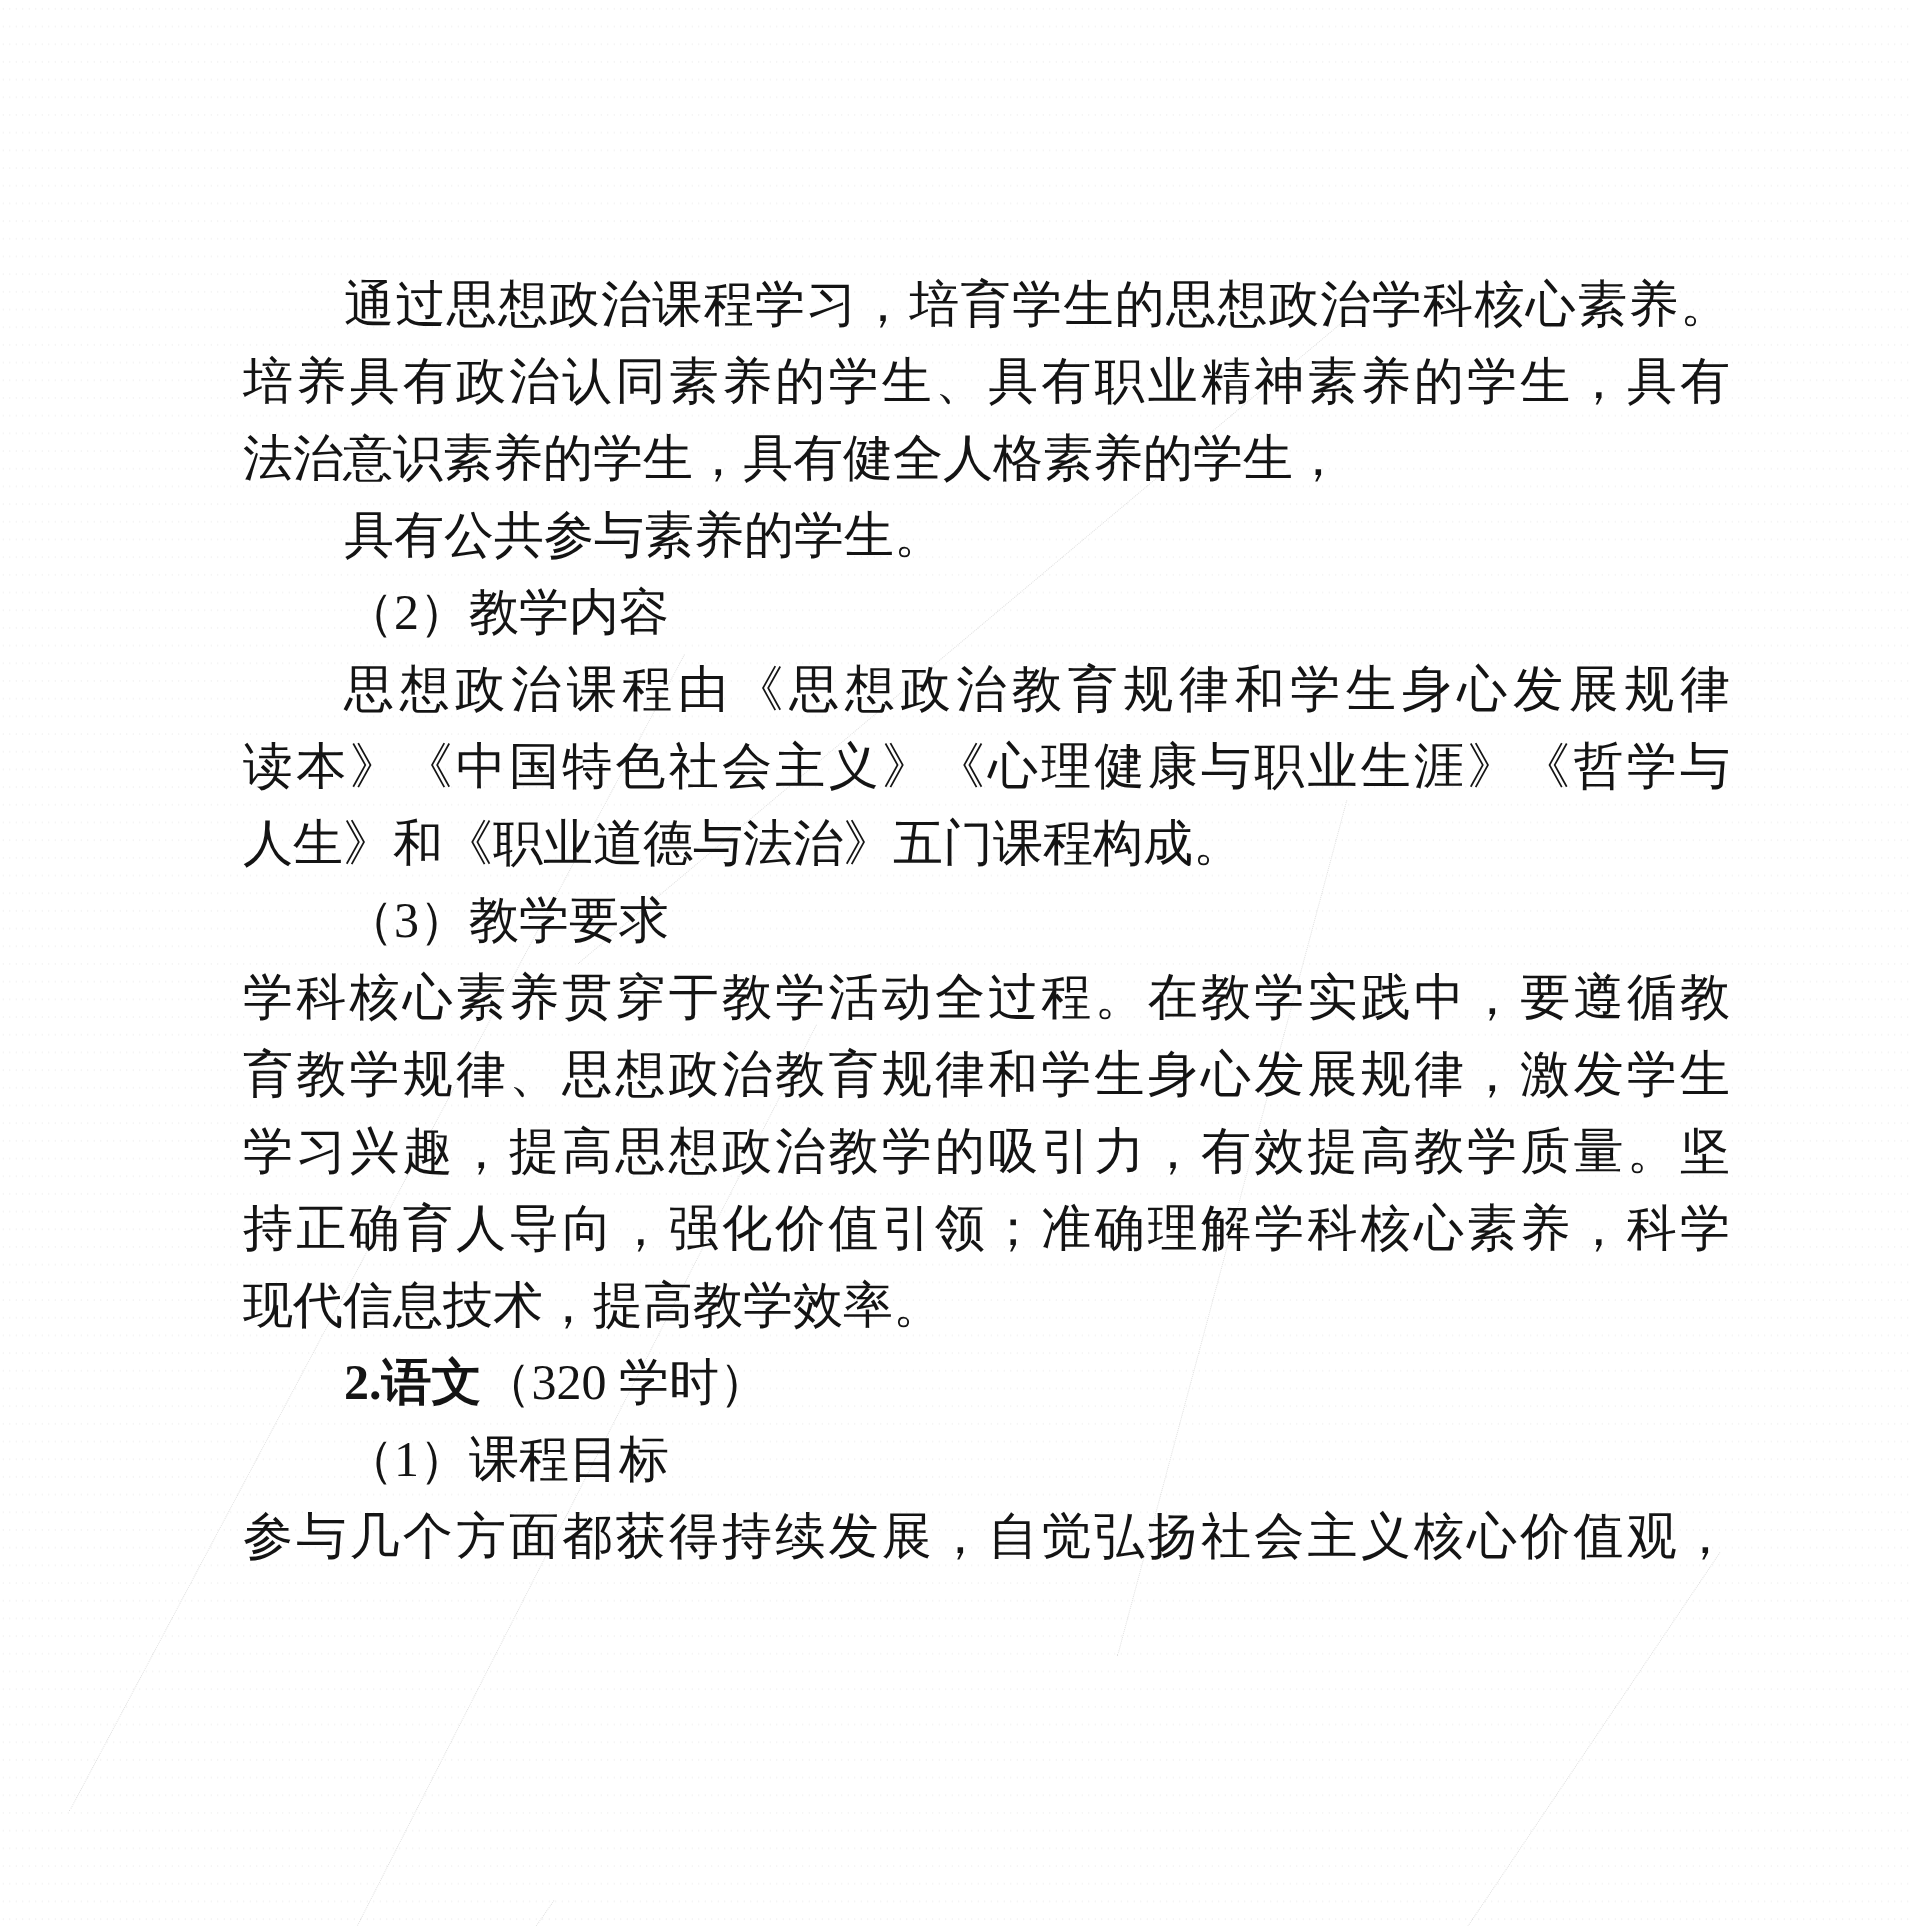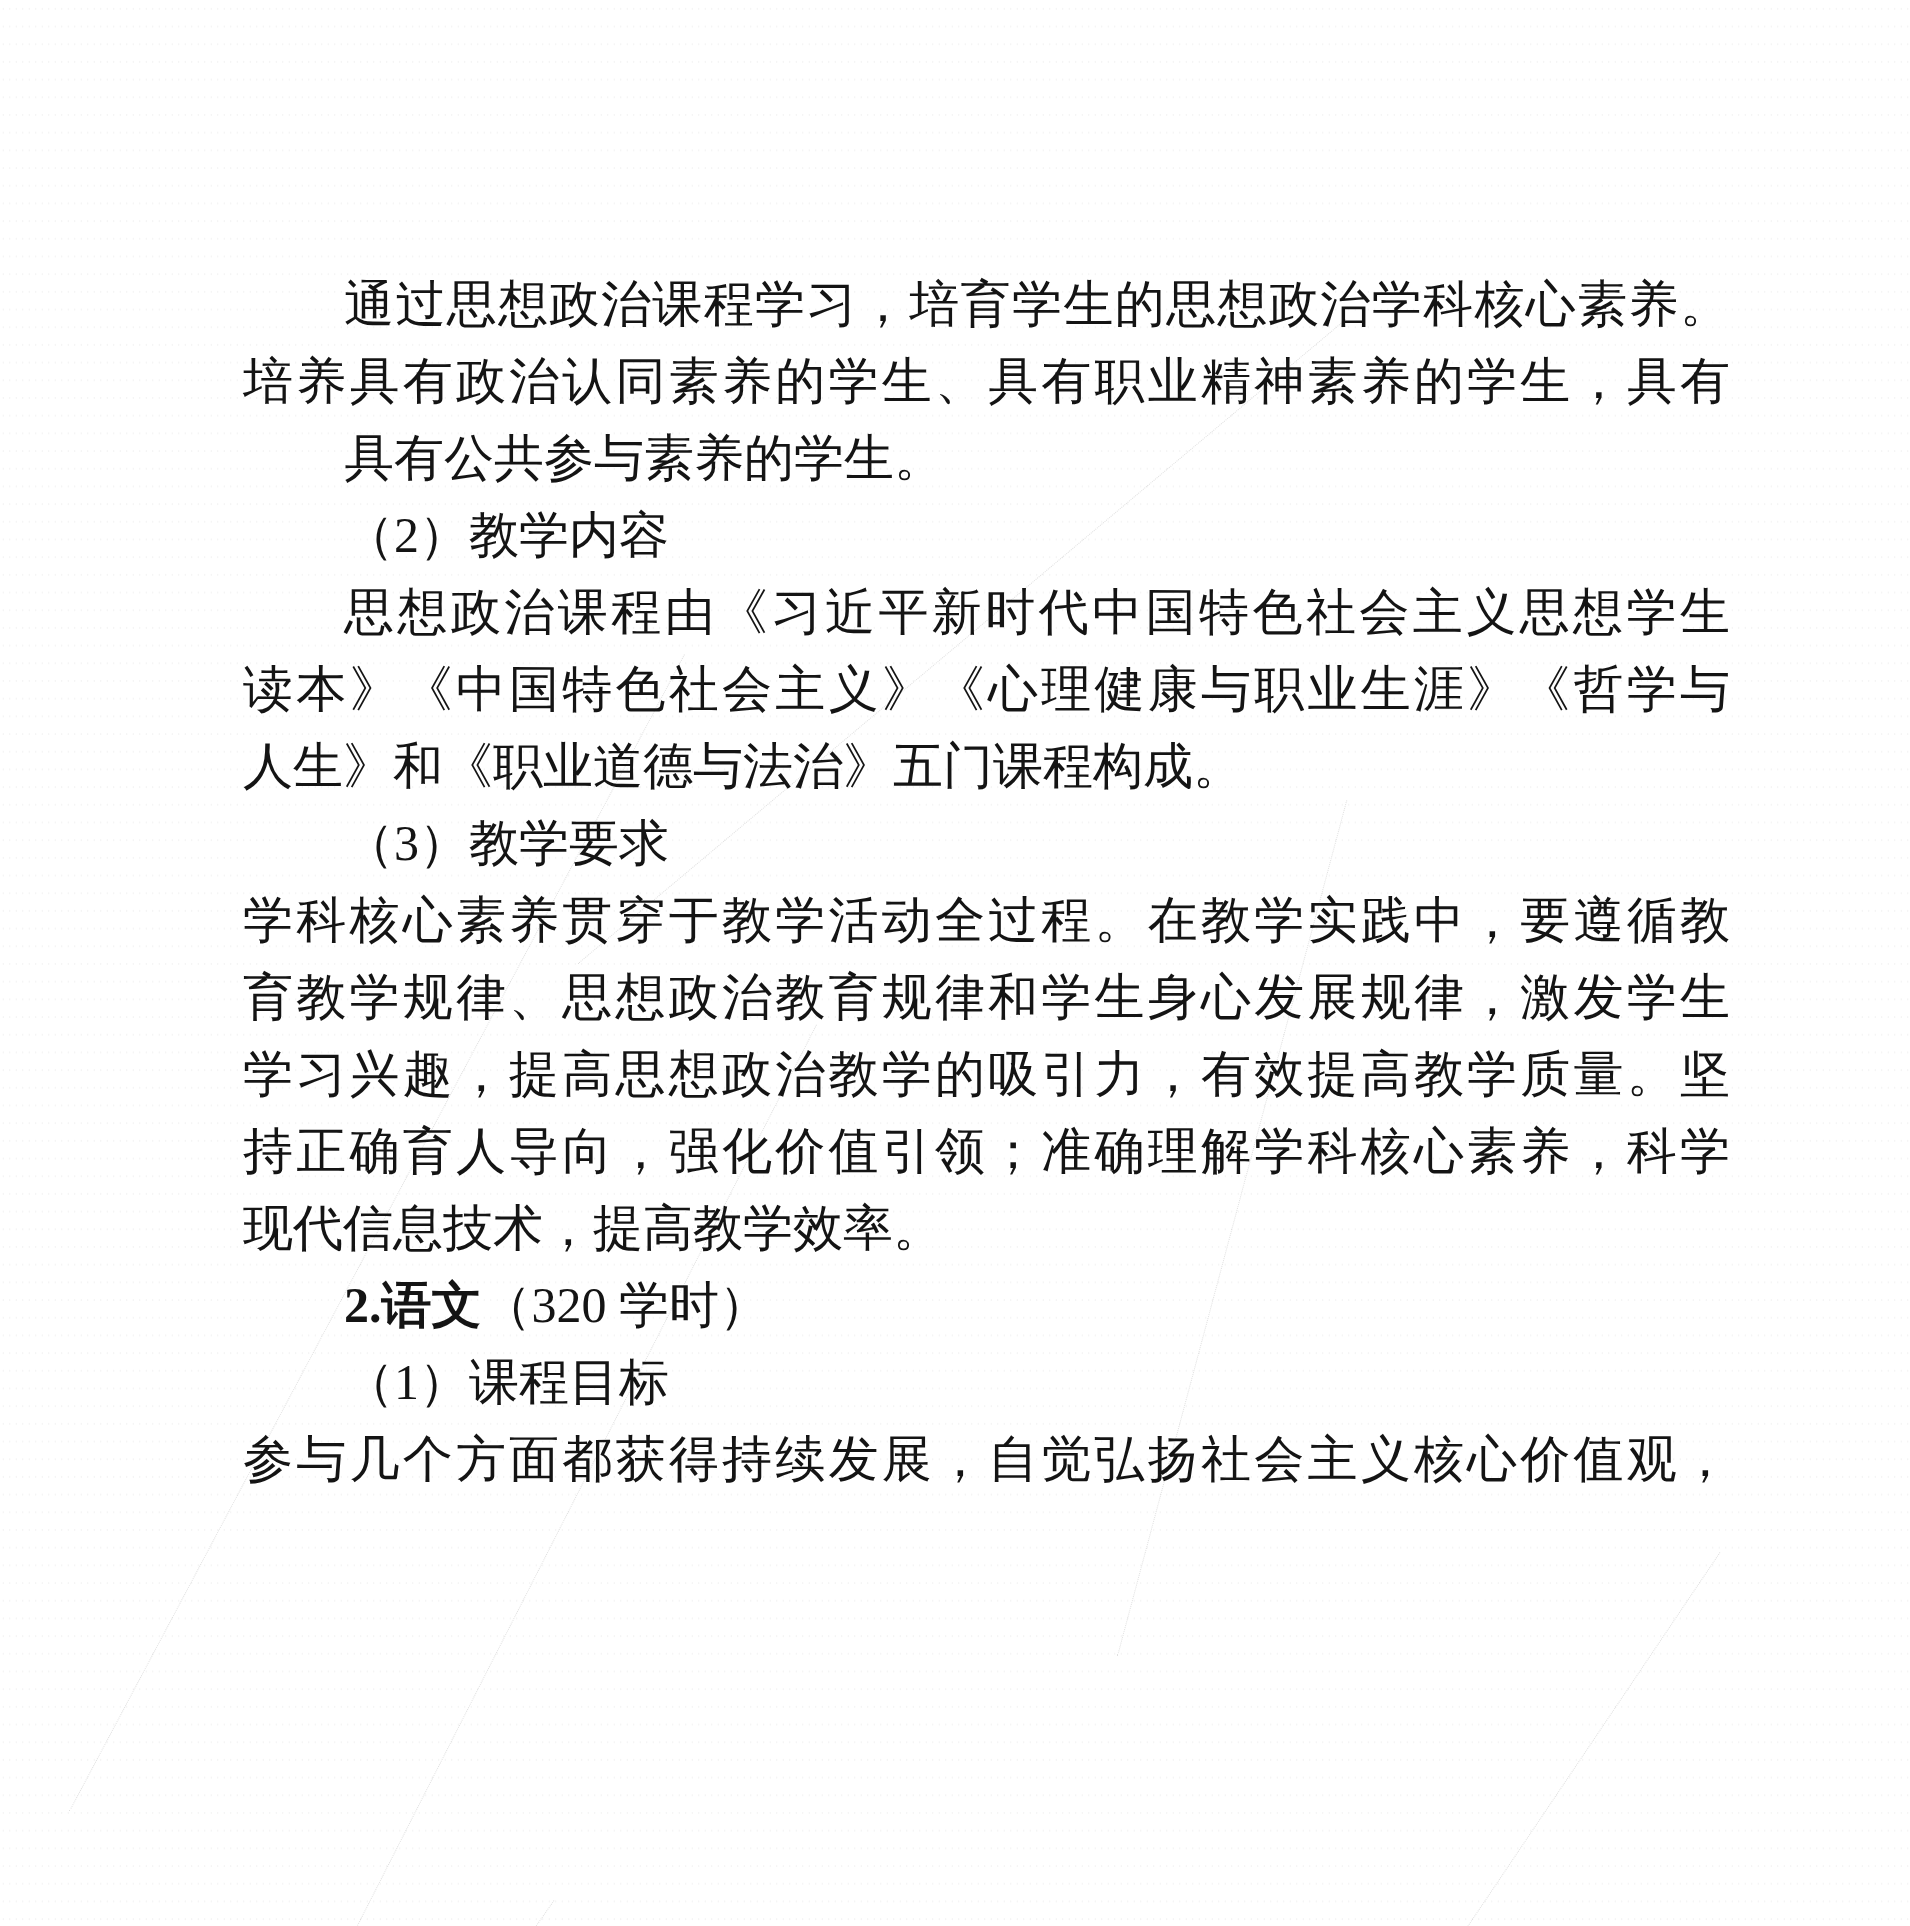--- a/index.html
+++ b/index.html
@@ -62,23 +62,24 @@
 <div class="wm-diag wm-d1"></div>
 <div class="wm-diag wm-d2"></div>
 <div class="wm-diag wm-d3"></div>
 <div class="wm-diag wm-d4"></div>
 <div class="wm-diag wm-d5"></div>
 <div class="wm-diag wm-d6"></div>
 
 <div class="doc">
     <div class="line indent justify"><span>通过思想政治课程学习，培育学生的思想政治学科核心素养。</span></div>
     <div class="line justify"><span>培养具有政治认同素养的学生、具有职业精神素养的学生，具有</span></div>
+    <div class="line"><span>法治意识素养的学生，具有健全人格素养的学生，</span></div>
     <div class="line indent"><span>具有公共参与素养的学生。</span></div>
     <div class="line indent"><span>（2）教学内容</span></div>
-    <div class="line indent justify"><span>思想政治课程由《习近平新时代中国特色社会主义思想学生</span></div>
+    <div class="line indent justify"><span>思想政治课程由《思想政治教育规律和学生身心发展规律</span></div>
     <div class="line justify"><span>读本》《中国特色社会主义》《心理健康与职业生涯》《哲学与</span></div>
     <div class="line"><span>人生》和《职业道德与法治》五门课程构成。</span></div>
     <div class="line indent"><span>（3）教学要求</span></div>
     <div class="line justify"><span>学科核心素养贯穿于教学活动全过程。在教学实践中，要遵循教</span></div>
     <div class="line justify"><span>育教学规律、思想政治教育规律和学生身心发展规律，激发学生</span></div>
     <div class="line justify"><span>学习兴趣，提高思想政治教学的吸引力，有效提高教学质量。坚</span></div>
     <div class="line justify"><span>持正确育人导向，强化价值引领；准确理解学科核心素养，科学</span></div>
     <div class="line"><span>现代信息技术，提高教学效率。</span></div>
     <div class="line indent"><span class="seg-bold">2.语文</span><span>（320 学时）</span></div>
     <div class="line indent"><span>（1）课程目标</span></div>

